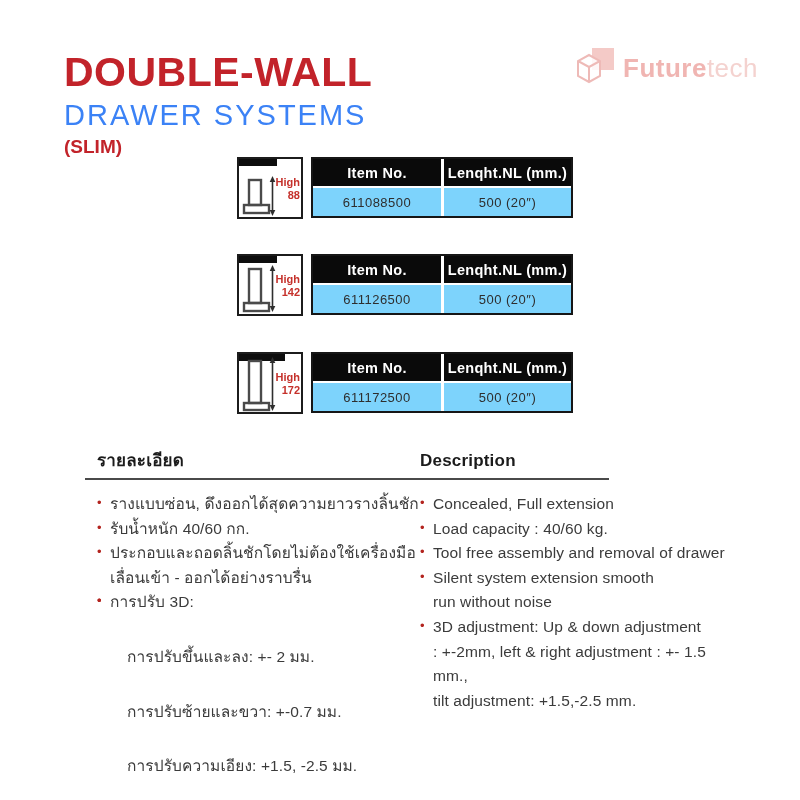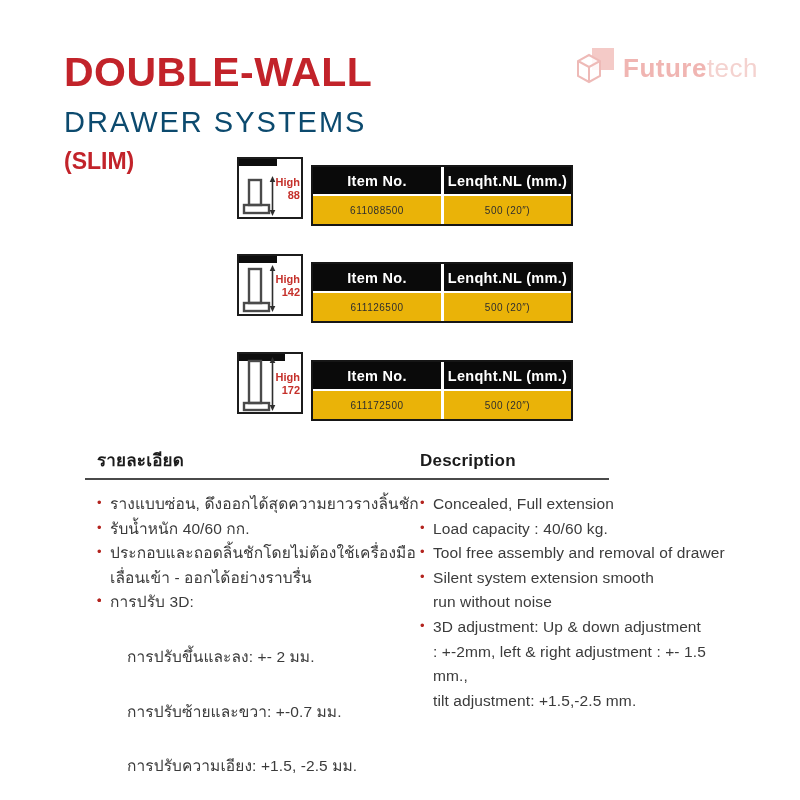--- a/index.html
+++ b/index.html
@@ -3,44 +3,44 @@
 <meta charset="utf-8">
 <style>
   * { margin:0; padding:0; box-sizing:border-box; }
   html,body { width:800px; height:800px; background:#ffffff; }
   body { font-family:"Liberation Sans","DejaVu Sans",sans-serif; position:relative; overflow:hidden; }
   .canvas { position:absolute; inset:0; background:#fff; }
 
   
   .titles { position:absolute; left:64px; top:50px; }
   .t1 { font-size:41px; font-weight:800; color:#c2232a; letter-spacing:.5px; line-height:44px;text-align:center; }
-  .t2 { font-size:29px; font-weight:400; color:#0c4a6e; letter-spacing:2px; line-height:34px; margin-top:11px; }
-  .t3 { font-size:23px; font-weight:700; color:#c2232a; line-height:26px; margin-top:9px; }
+  .t2 { font-size:29px; font-weight:400; color:#3b82f6; letter-spacing:2px; line-height:34px; margin-top:4px; }
+  .t3 { font-size:19px; font-weight:700; color:#c2232a; line-height:26px; margin-top:2px; }
 
   .logo { position:absolute; left:576px; top:46px; display:flex; align-items:center; gap:7px; }
   .logo-text { font-size:26px; letter-spacing:.5px; line-height:44px; }
   .lt1 { font-weight:700; color:#f0b5b2; }
   .lt2 { font-weight:400; color:#f4d2cf; }
 
   
   .product-row { position:absolute; left:237px; display:flex; align-items:flex-start; gap:8px; }
   .row1 { top:157px; } .row2 { top:254px; } .row3 { top:352px; }
 
   .icon-box { position:relative; width:66px; height:62px; border:2px solid #1c1c1c; background:#fff; flex:0 0 auto; }
   .topbar { position:absolute; top:0; left:0; height:7px; width:38px; background:#0d0d0d; }
   .row3 .topbar { width:46px; }
   .profile-svg { position:absolute; left:2px; top:0; }
   .high { position:absolute; right:1px; top:50%; transform:translateY(-50%); width:28px;
           color:#c5312b; font-weight:700; font-size:11px; line-height:12.5px; text-align:right; }
 
   .ptable { display:grid; grid-template-columns:128px 127px; grid-template-rows:27px 28px;
-            gap:2px 3px; background:#fff; border:2px solid #161616; margin-top:8px; }
+            gap:2px 3px; background:#fff; border:2px solid #161616; margin-top:0; }
   .cell { display:flex; align-items:center; justify-content:center; }
   .head { background:#0a0a0a; color:#ffffff; font-weight:700; font-size:14.5px; letter-spacing:.3px; }
-  .val  { background:#eab308; color:#2e2e2e; font-size:10px; letter-spacing:.5px; }
+  .val  { background:#7dd3fc; color:#2e2e2e; font-size:13px; letter-spacing:.5px; }
 
   
   .details { position:absolute; left:85px; top:450px; width:650px; }
   .underline { position:absolute; left:0; top:28px; width:524px; height:2px; background:#4a4a4a; }
   .col { position:absolute; top:0; }
   .col-thai { left:12px;  width:328px; }
   .col-eng  { left:335px; width:310px; }
   .sec-h { font-size:17px; font-weight:700; color:#1b1b1b; line-height:22px; letter-spacing:.2px; }
   .list { margin-top:20px; }
   .line { position:relative; font-size:15.5px; color:#3b3b3b; line-height:24.6px;

